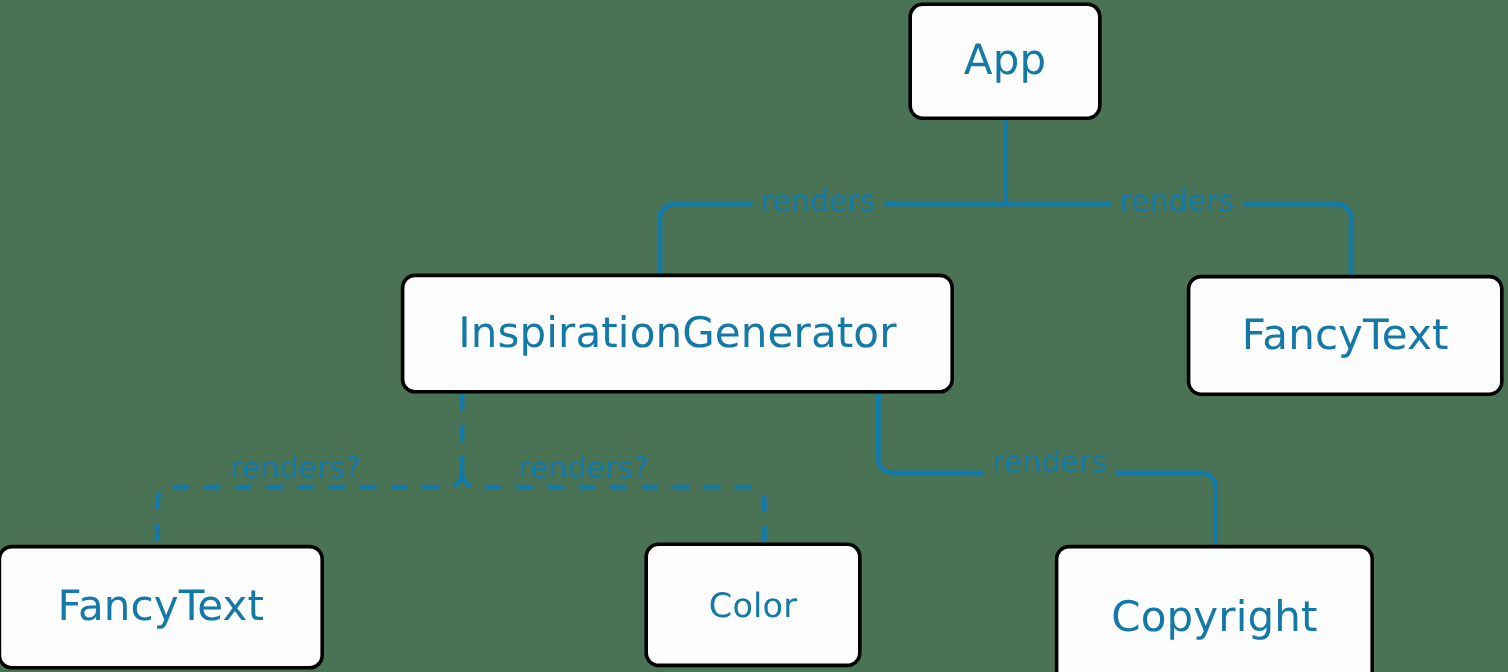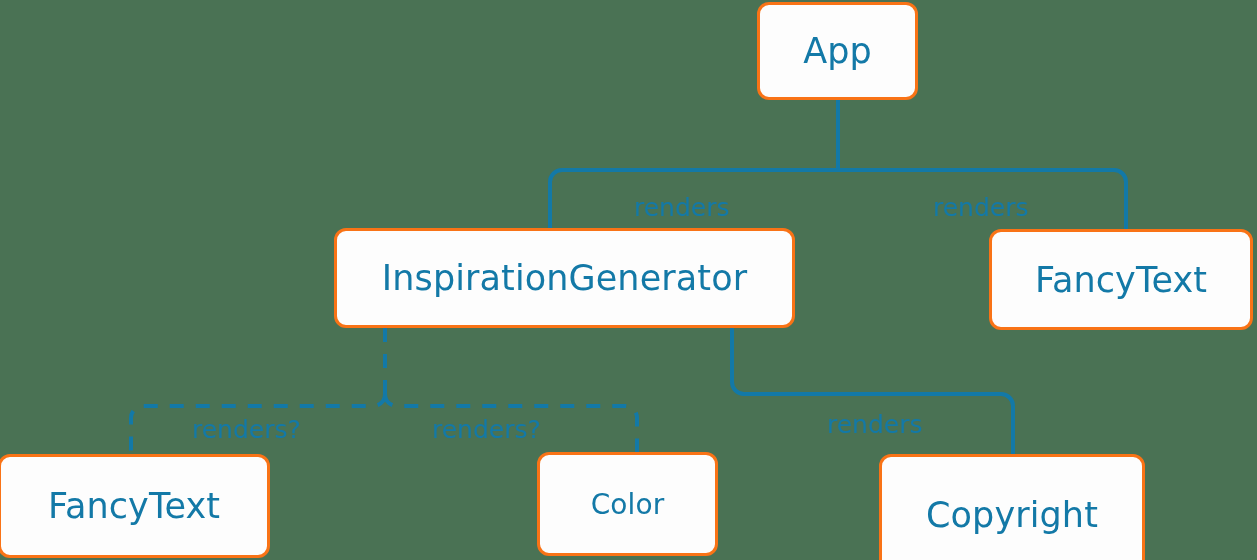--- a/index.html
+++ b/index.html
@@ -19,21 +19,21 @@
     position: absolute;
     left: 0;
     top: 0;
     width: 1257px;
     height: 560px;
   }
   .node {
     position: absolute;
     box-sizing: border-box;
     background: #fdfdfd;
-    border: 3px solid #f97316;
+    border: 3px solid #000000;
     border-radius: 12px;
     display: flex;
     align-items: center;
     justify-content: center;
     color: #1379a7;
     font-family: "DejaVu Sans", sans-serif;
     font-weight: 400;
     letter-spacing: 0.1px;
     z-index: 3;
   }
@@ -44,21 +44,20 @@
   .edge-label {
     position: absolute;
     color: #1379a7;
     font-family: "DejaVu Sans", sans-serif;
     font-size: 25px;
     white-space: nowrap;
     z-index: 2;
     background: #4a7254;
     padding: 0 7px;
     line-height: 1;
-    margin-top: 40px;
   }
   
   #node-app        { left: 757px; top: 2px;   width: 161px; height: 98px;  font-size: 35px; }
   #node-insgen     { left: 334px; top: 228px; width: 461px; height: 100px; font-size: 35px; }
   #node-fancytext-right { left: 989px; top: 229px; width: 264px; height: 101px; font-size: 35px; }
   #node-fancytext-left  { left: -2px; top: 454px; width: 272px; height: 104px; font-size: 35px; }
   #node-color      { left: 537px; top: 452px; width: 181px; height: 104px; font-size: 28px; }
   #node-copyright  { left: 879px; top: 454px; width: 266px; height: 122px; font-size: 35px; }
   
   #label-renders-insgen { left: 627px; top: 155px; }

